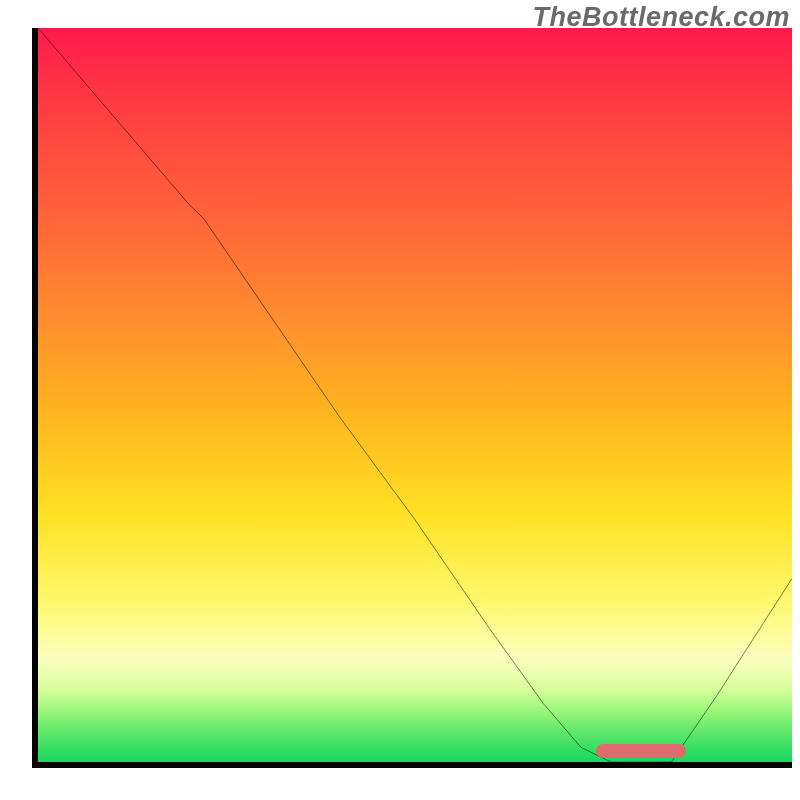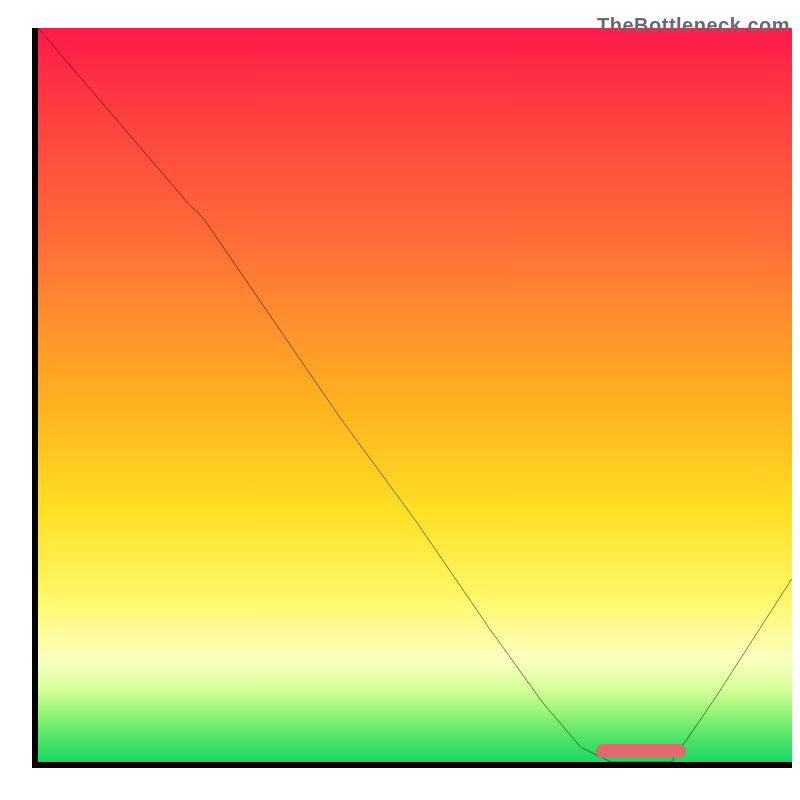--- a/index.html
+++ b/index.html
@@ -11,27 +11,28 @@
     font-family: Arial, Helvetica, sans-serif;
     overflow: hidden;
   }
   .frame {
     position: relative;
     width: 800px;
     height: 800px;
   }
   .attribution {
     position: absolute;
-    top: 14px;
+    top: 2px;
     right: 10px;
-    font-size: 20px;
+    font-size: 27px;
     font-weight: 700;
     color: #6a6a6a;
     letter-spacing: 0.5px;
     z-index: 5;
+    font-style: italic;
   }
   
   .plot {
     position: absolute;
     left: 32px;
     top: 28px;
     width: 760px;   
     height: 740px;  
     border-left: 6px solid #000;
     border-bottom: 6px solid #000;

